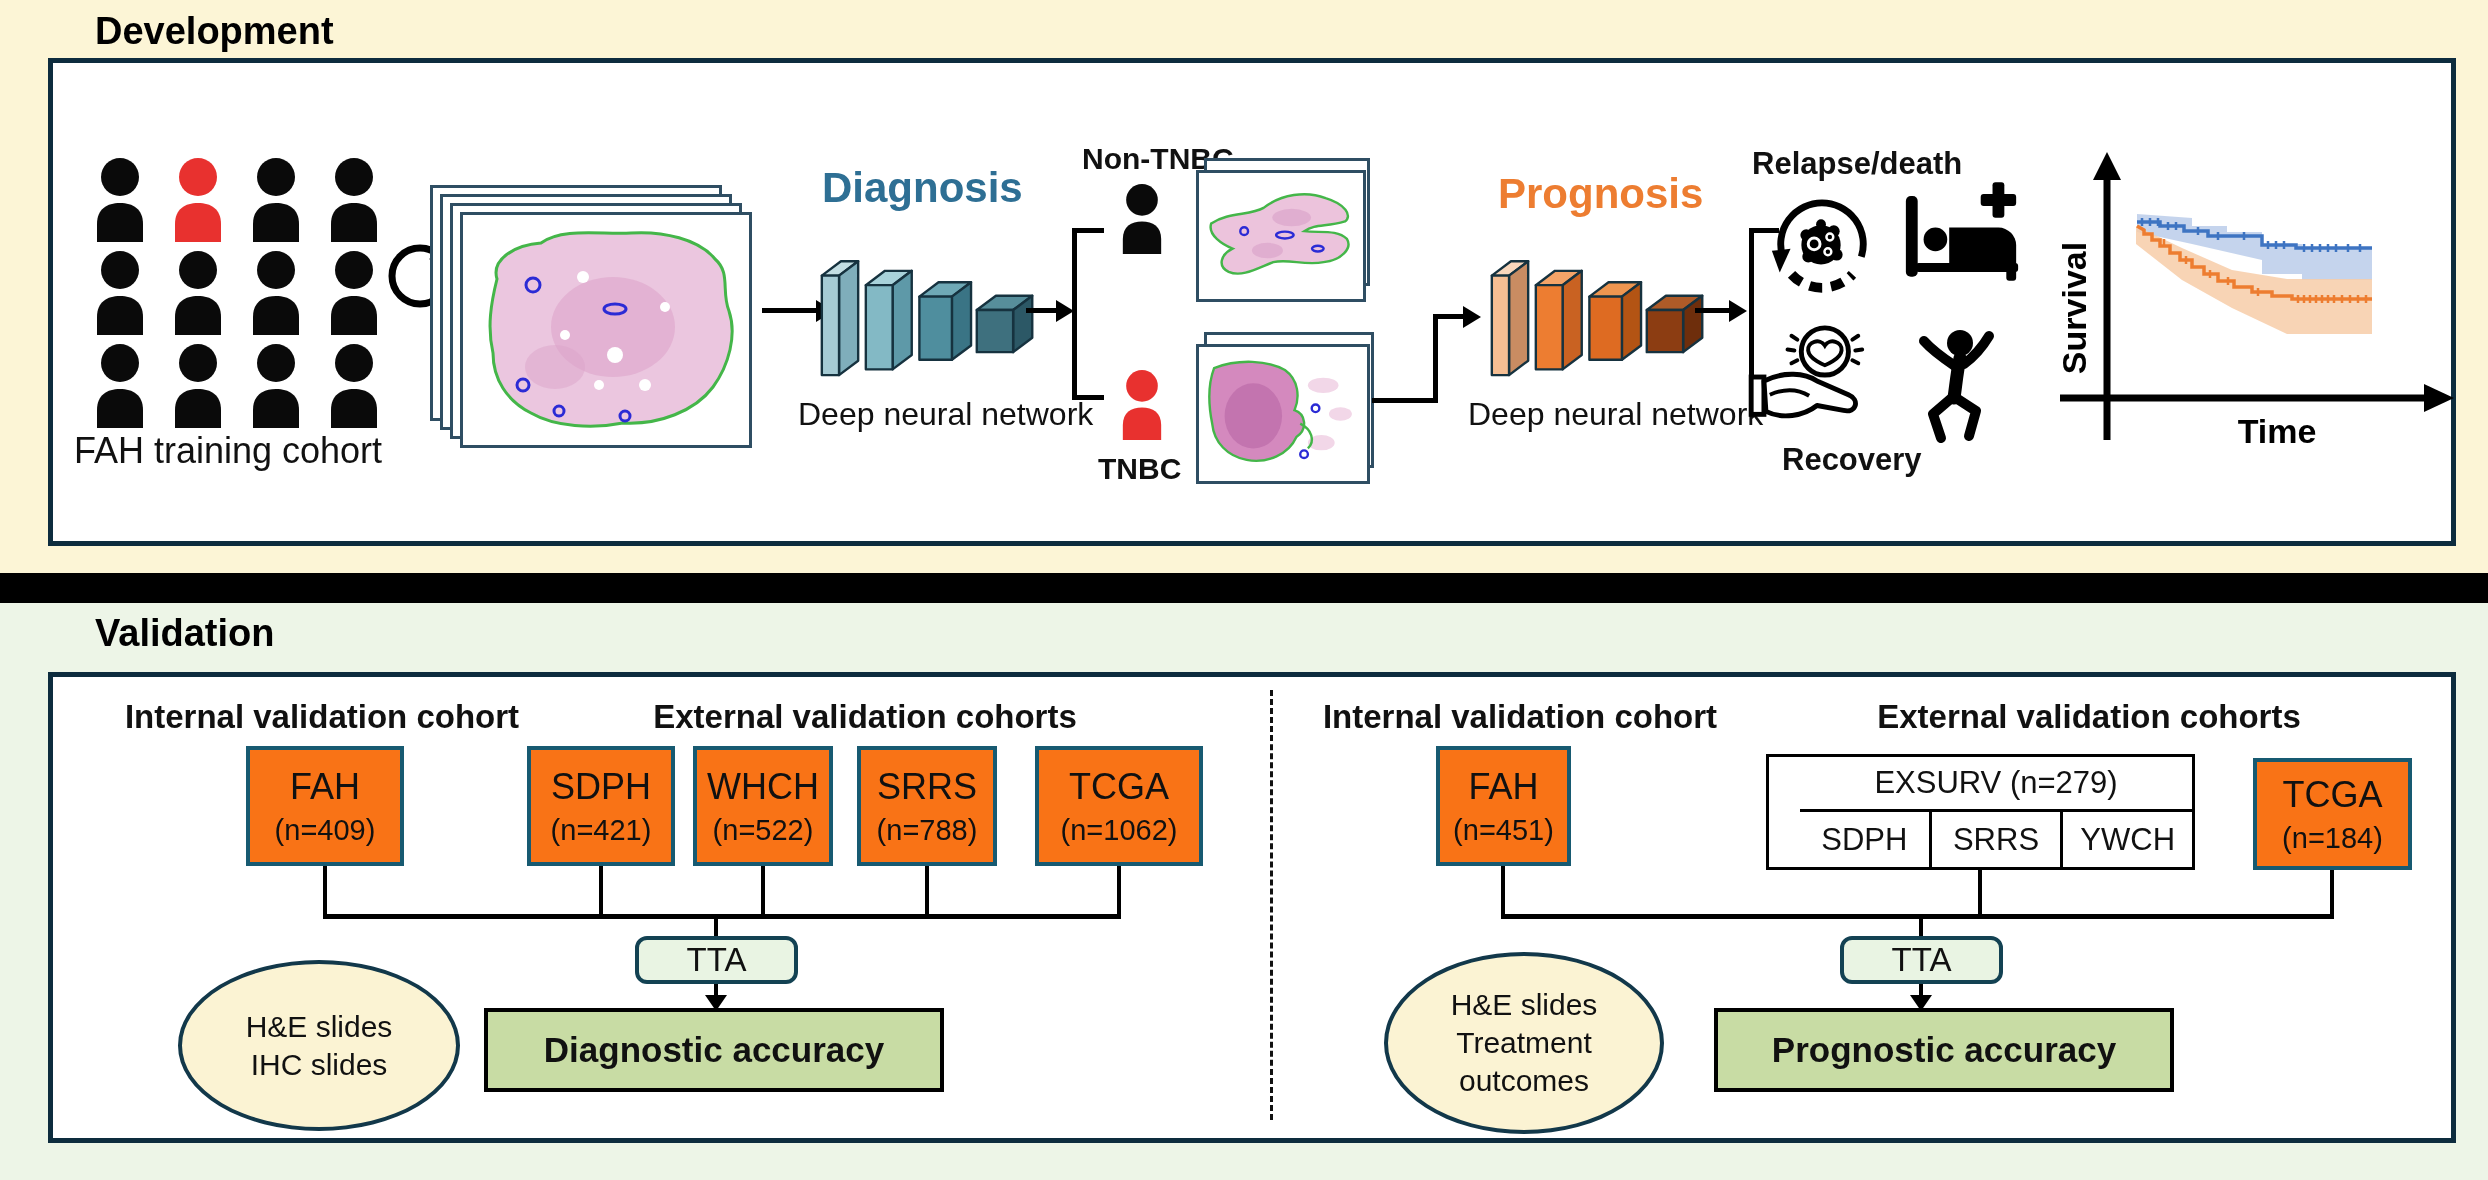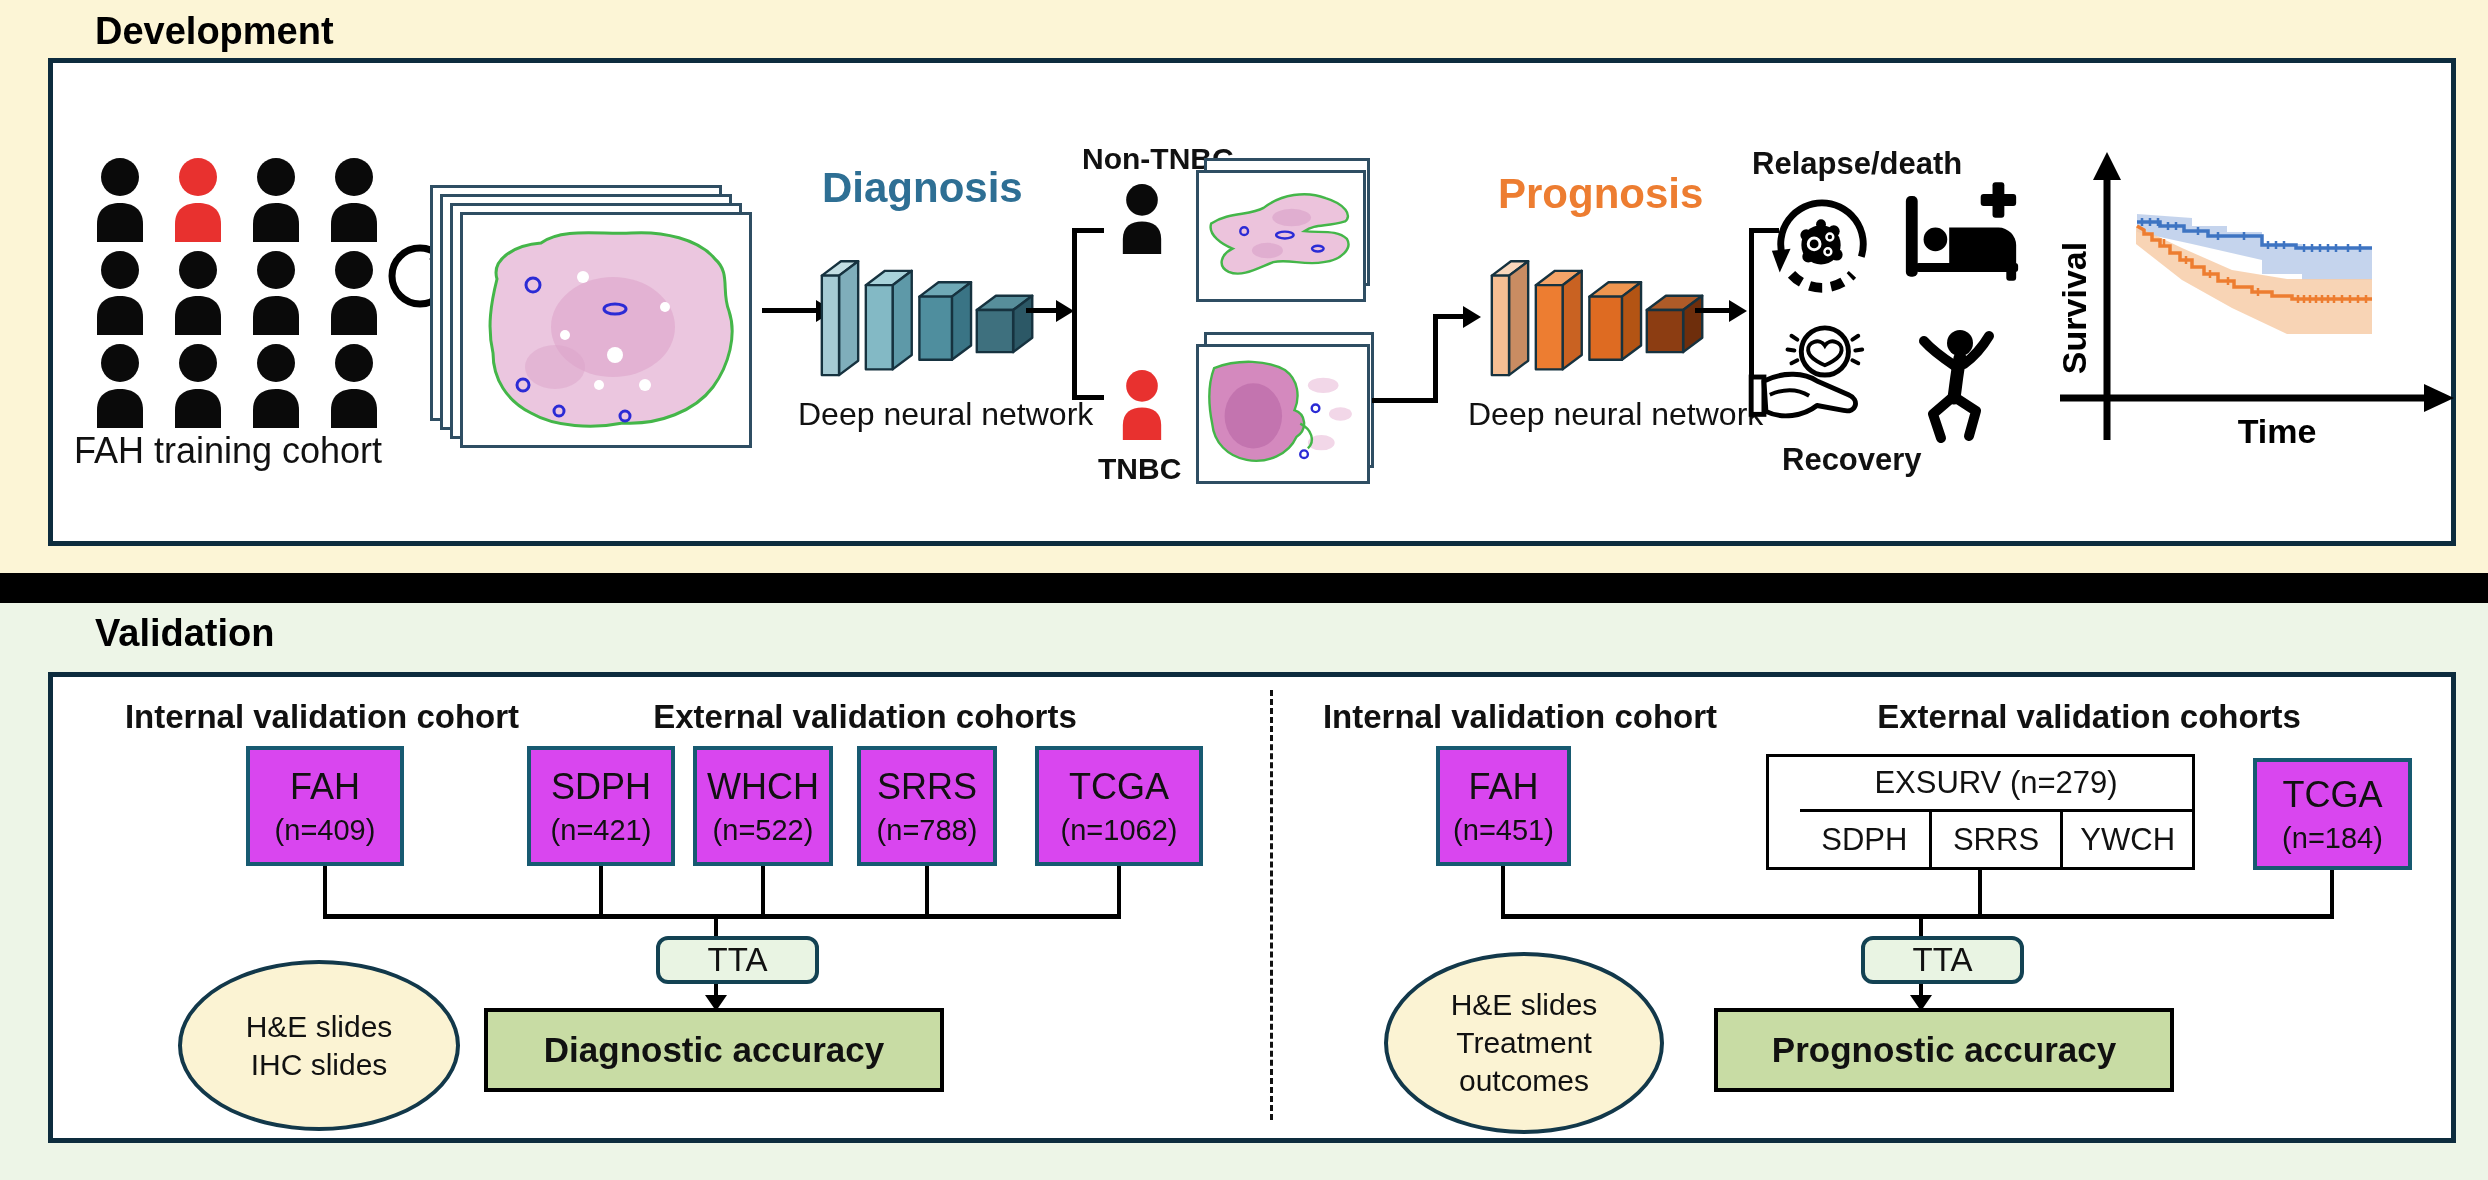--- a/index.html
+++ b/index.html
@@ -7,25 +7,25 @@
   .abs{position:absolute;}
   .bgdev{left:0;top:0;width:2488px;height:573px;background:#FCF5D6;}
   .blackbar{left:0;top:573px;width:2488px;height:30px;background:#000;}
   .bgval{left:0;top:603px;width:2488px;height:577px;background:#EDF5E7;}
   .panel{background:#fff;border:5px solid #0D2C3E;box-sizing:border-box;}
   .sectitle{font-weight:bold;font-size:38px;color:#000;}
   .ctr{text-align:center;}
   .hline,.vline{background:#000;}
   .arrR{width:0;height:0;border-top:11px solid transparent;border-bottom:11px solid transparent;border-left:18px solid #000;}
   .arrD{width:0;height:0;border-left:11px solid transparent;border-right:11px solid transparent;border-top:16px solid #000;}
-  .cohort{border:4px solid #175A71;background:#d946ef;box-sizing:border-box;text-align:center;display:flex;flex-direction:column;justify-content:center;gap:6px;}
+  .cohort{border:4px solid #175A71;background:#f97316;box-sizing:border-box;text-align:center;display:flex;flex-direction:column;justify-content:center;gap:6px;}
   .cohort .nm{font-size:36px;}
   .cohort .nn{font-size:29px;}
   .vhead{font-weight:bold;font-size:33px;white-space:nowrap;text-align:center;}
-  .tta{background:#E9F4E3;border:4px solid #134253;border-radius:12px;box-sizing:border-box;display:flex;align-items:center;justify-content:center;font-size:33px;margin-left:21px;}
+  .tta{background:#E9F4E3;border:4px solid #134253;border-radius:12px;box-sizing:border-box;display:flex;align-items:center;justify-content:center;font-size:33px;}
   .acc{background:#C8DCA4;border:4px solid #000;box-sizing:border-box;display:flex;align-items:center;justify-content:center;font-weight:bold;font-size:35px;}
   .ell{background:#FBF3D3;border:4px solid #12384A;border-radius:50%;box-sizing:border-box;display:flex;flex-direction:column;align-items:center;justify-content:center;font-size:30px;line-height:38px;}
   .card{background:#fff;border:3px solid #2F4E63;box-sizing:border-box;}
   .nnlabel{font-size:32px;white-space:nowrap;text-align:center;}
   .nntitle{font-weight:bold;font-size:42px;white-space:nowrap;}
   .clsLabel{font-weight:bold;font-size:30px;white-space:nowrap;}
   .outLabel{font-weight:bold;font-size:31px;white-space:nowrap;}
   .exsurv{border:3px solid #000;box-sizing:border-box;background:#fff;}
   .exsurv .hdr{border-bottom:3px solid #000;box-sizing:border-box;display:flex;align-items:center;justify-content:center;font-size:31px;}
   .exsurv .row{display:flex;}

